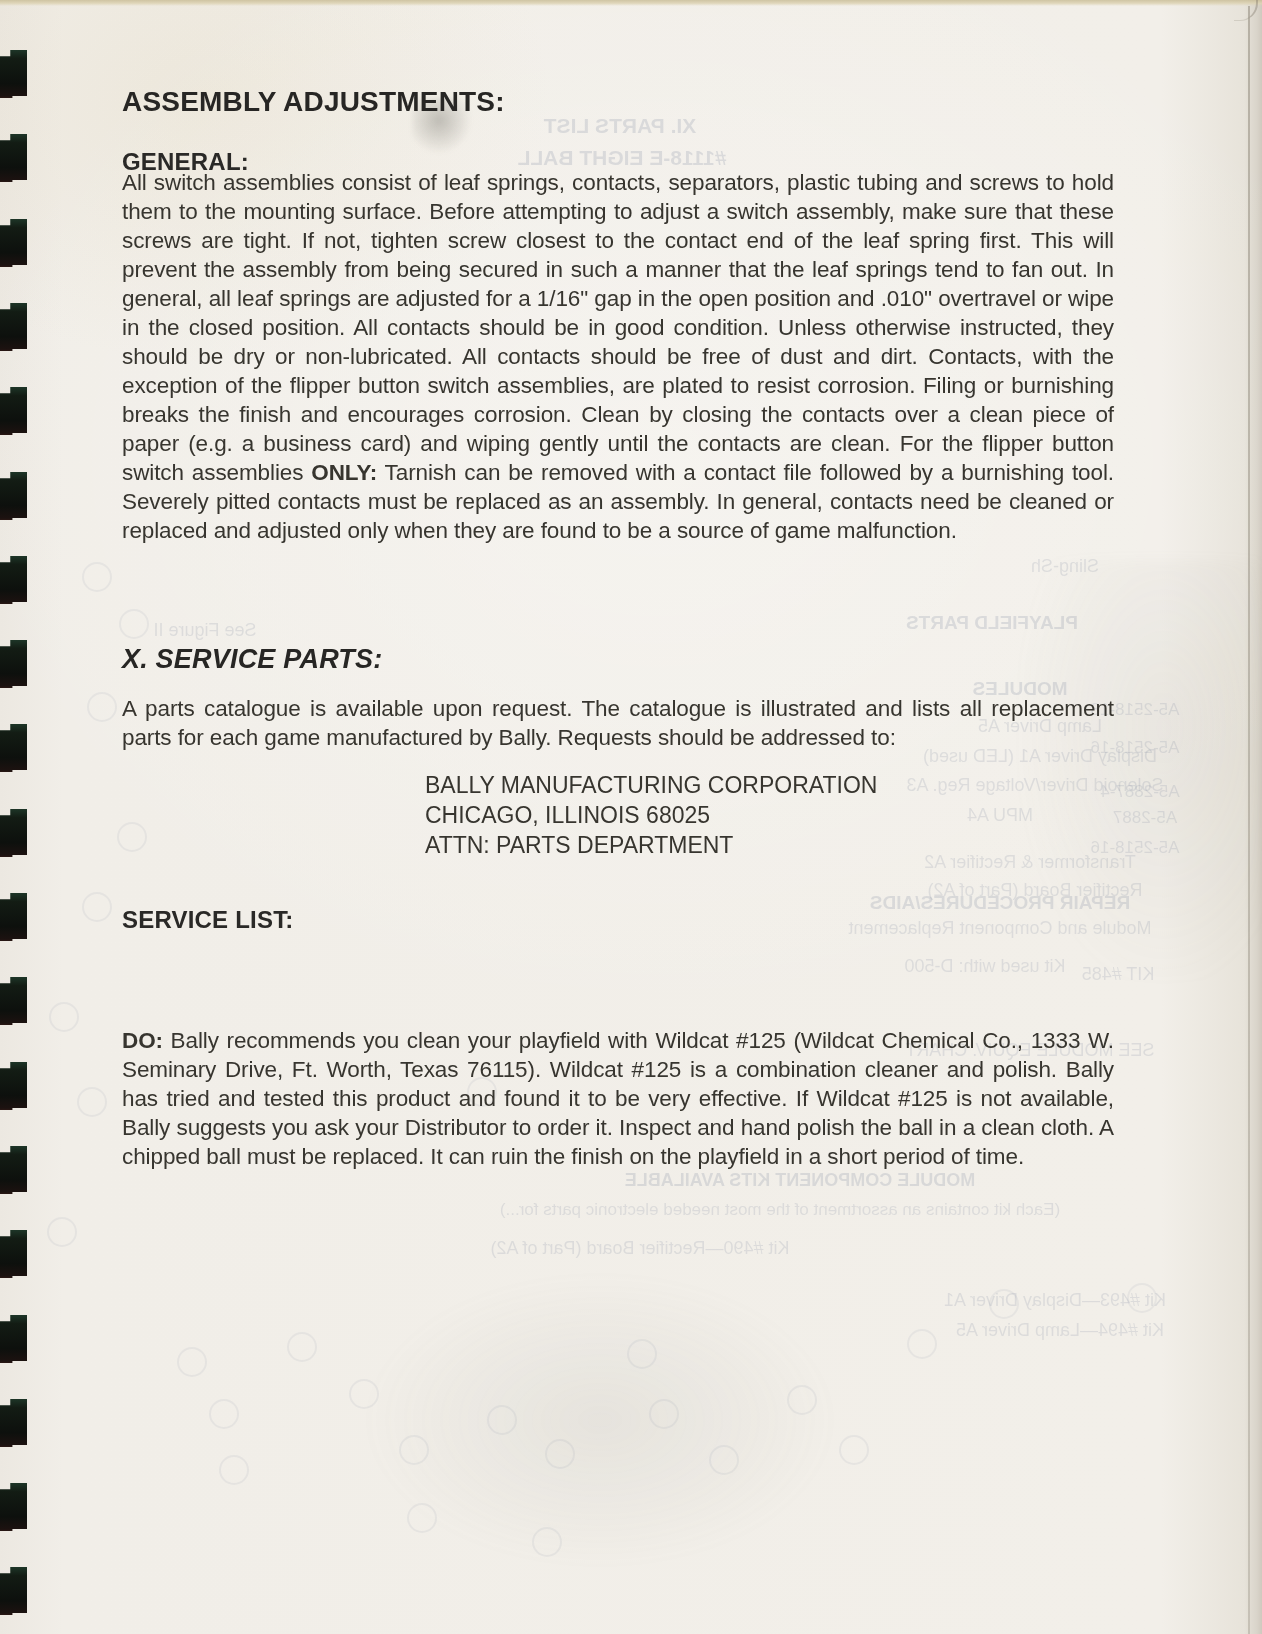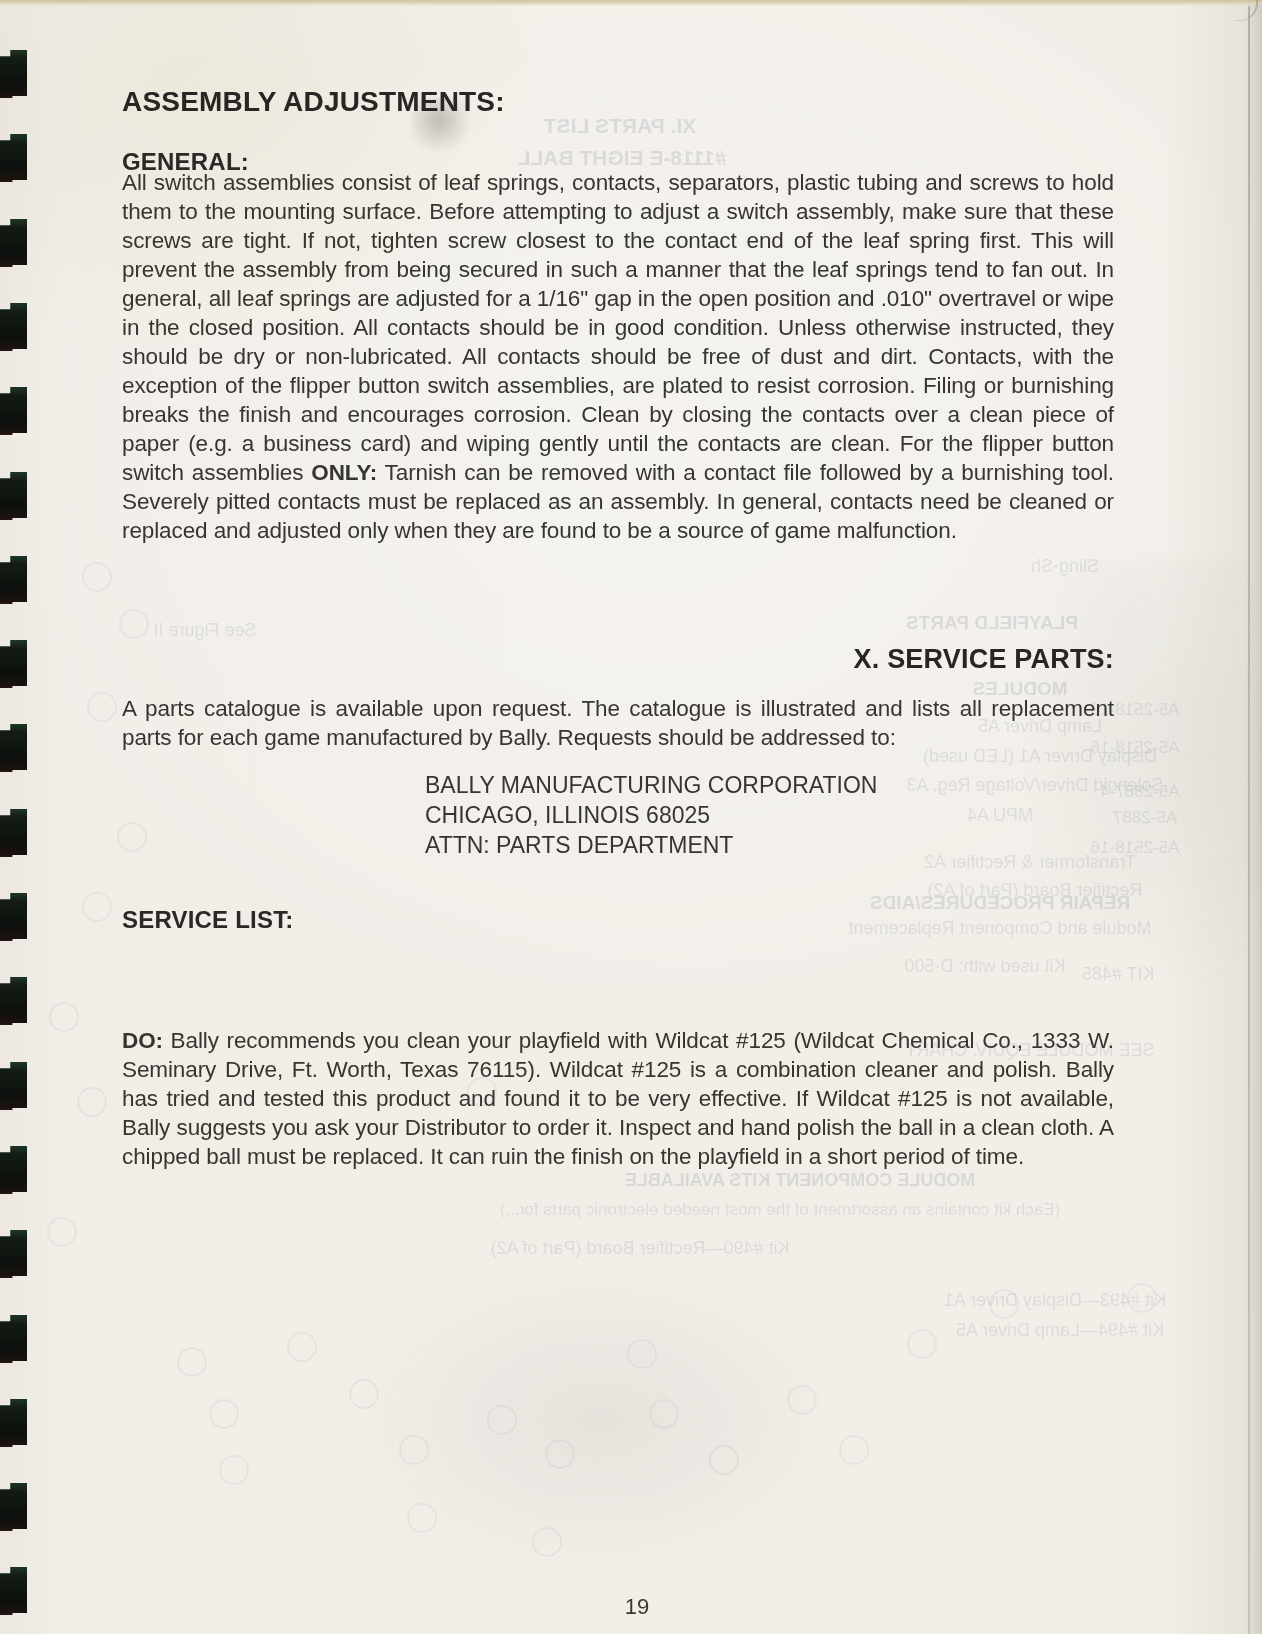--- a/index.html
+++ b/index.html
@@ -40,22 +40,22 @@
   }
   .h-sub{
     font-weight:bold;font-size:24px;line-height:28px;color:#2a2927;letter-spacing:.2px;
   }
   .body-par{
     left:122px;width:992px;
     font-size:22.5px;line-height:29px;letter-spacing:-0.1px;
     text-align:justify;color:#37352f;
   }
   .center-head{
-    left:122px;width:992px;text-align:right;
-    font-weight:bold;font-size:27px;line-height:30px;color:#272624;letter-spacing:.2px;
+    left:122px;width:992px;text-align:left;
+    font-weight:bold;font-size:27px;line-height:30px;color:#272624;letter-spacing:.2px;font-style:italic;
   }
   .address{
     left:425px;top:770px;
     font-size:23px;line-height:30px;color:#37352f;letter-spacing:0;
   }
   .page-num{
     left:122px;top:1594px;width:1030px;text-align:center;
     font-size:22px;color:#3a3833;
   }
   .bold{font-weight:bold;}
@@ -206,15 +206,14 @@
     <div>CHICAGO, ILLINOIS 68025</div>
     <div>ATTN: PARTS DEPARTMENT</div>
   </div>
 
   <div class="abs h-sub" style="left:122px;top:906px;">SERVICE LIST:</div>
 
 
   <div class="abs body-par" style="top:1026px;"><span class="bold">DO:</span><span> Bally recommends you clean your playfield with Wildcat #125 (Wildcat Chemical Co., 1333 W. Seminary Drive, Ft. Worth, Texas 76115). Wildcat #125 is a combination cleaner and polish. Bally has tried and tested this product and found it to be very effective. If Wildcat #125 is not available, Bally suggests you ask your Distributor to order it. Inspect and hand polish the ball in a clean cloth. A chipped ball must be replaced. It can ruin the finish on the playfield in a short period of time.</span></div>
 
 
-  <div class="abs page-num">19</div>
 
 </div>
 
 </body></html>

